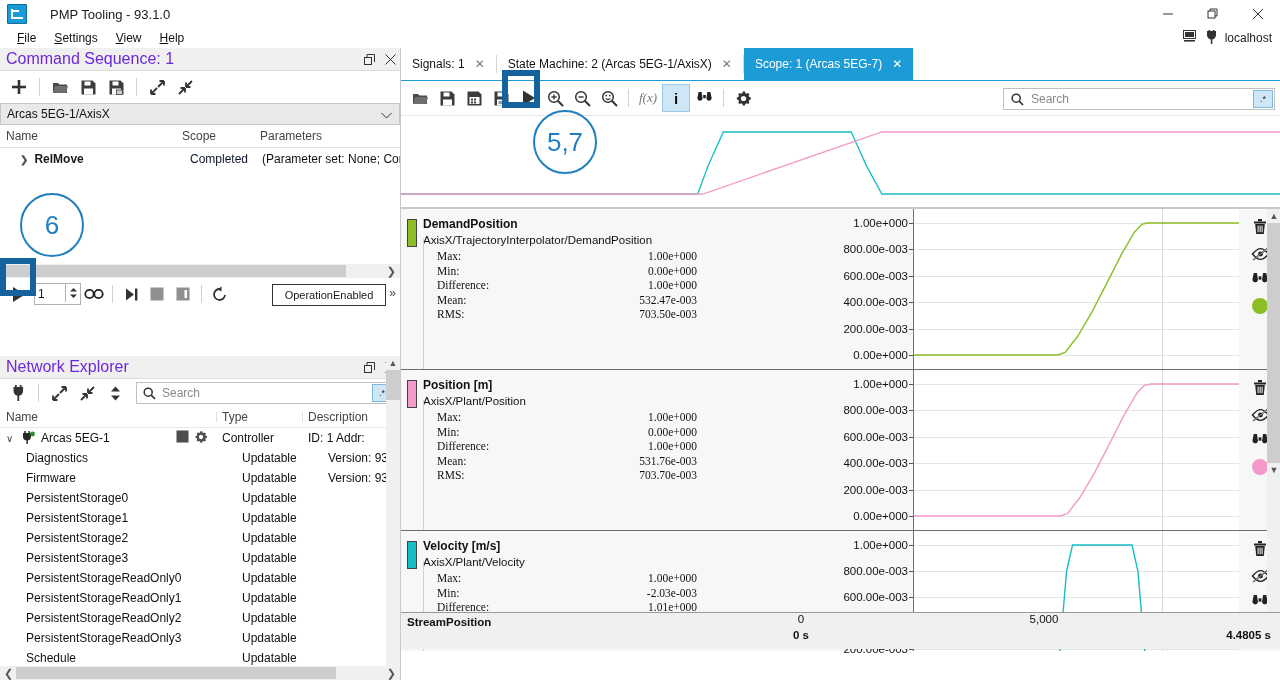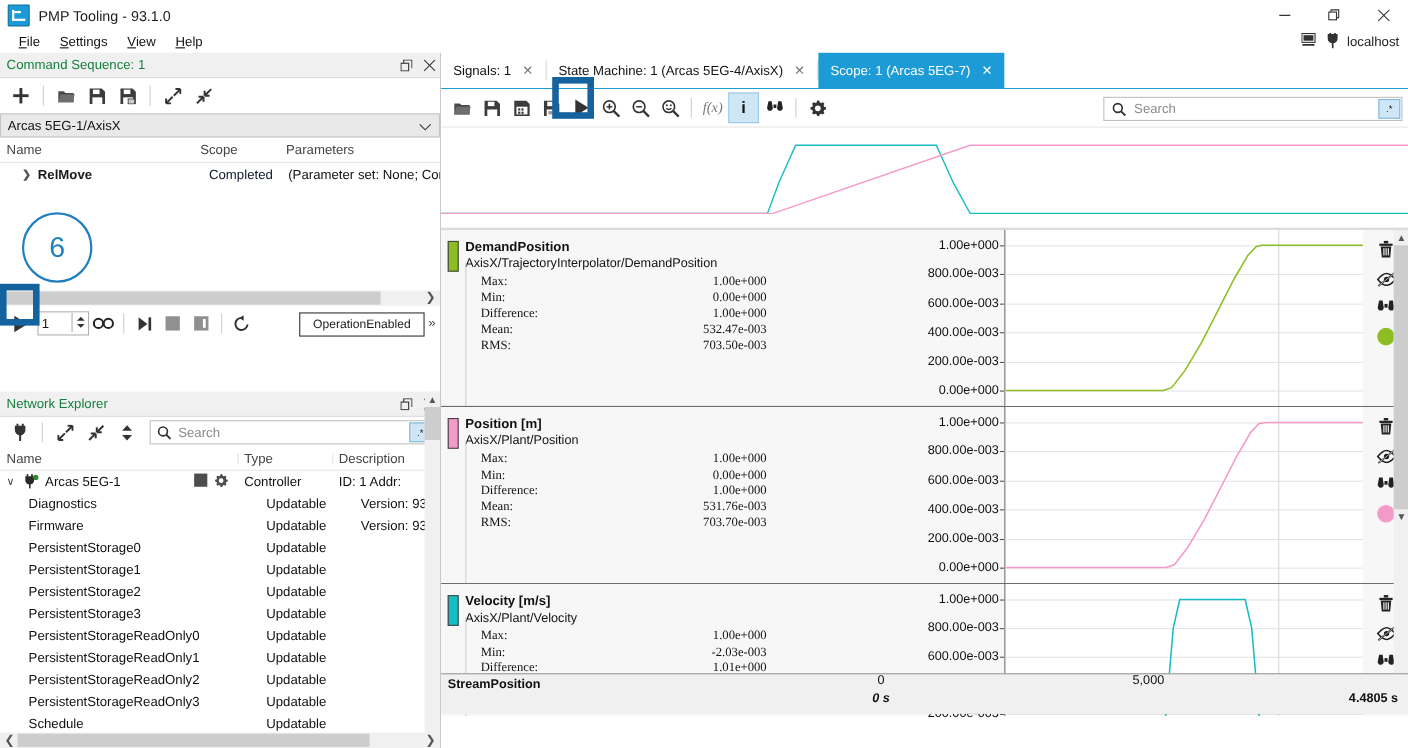--- a/index.html
+++ b/index.html
@@ -12,39 +12,39 @@
   .app{position:relative;width:1280px;height:680px;}
 
   
   .titlebar{height:28px;background:#ffffff;display:flex;align-items:center;position:relative;}
   .app-icon{width:18px;height:18px;margin-left:7px;margin-right:8px;background:#1a9ad7;
             border:1px solid #0d6e9c;border-radius:1px;position:relative;flex:none;}
   .app-icon::before{content:"";position:absolute;left:3px;top:4px;width:10px;height:8px;
             border-left:2px solid #fff;border-bottom:2px solid #fff;}
   .app-icon::after{content:"";position:absolute;left:5px;top:5px;width:6px;height:4px;
             border-top:2px solid #fff;}
-  .title-text{font-size:13px;color:#202020;}
+  .title-text{font-size:13px;color:#202020;margin-left:15px;}
   .win-btns{position:absolute;right:0;top:0;height:28px;display:flex;}
   .win-btn{width:45px;height:28px;display:flex;align-items:center;justify-content:center;color:#333;}
   .win-btn svg{display:block;}
 
   
   .menubar{height:20px;display:flex;align-items:center;background:#fff;padding-left:8px;position:relative;}
   .menu-item{padding:2px 9px;font-size:12px;color:#111;}
   .menu-item u{text-decoration:underline;}
   .conn-area{position:absolute;right:8px;top:0;height:20px;display:flex;align-items:center;gap:7px;font-size:12px;color:#222;}
 
   
   .body-row{display:flex;height:632px;}
   .left-col{width:400px;height:632px;background:#ffffff;border-right:1px solid #c8c8c8;position:relative;}
   .right-col{width:880px;height:632px;background:#ffffff;position:relative;}
 
   
   .dock-header{height:22px;background:#f0f0f0;border-bottom:1px solid #dcdcdc;
-      display:flex;align-items:center;padding-left:6px;font-size:12px;color:#15803d;position:relative;}
+      display:flex;align-items:center;padding-left:6px;font-size:16px;color:#6d28d9;position:relative;}
   .dock-btns{position:absolute;right:4px;top:0;height:22px;display:flex;align-items:center;gap:10px;}
   .dock-btns span{color:#333;display:flex;align-items:center;}
 
   .tb{height:32px;display:flex;align-items:center;padding-left:6px;background:#fff;gap:2px;}
   .tbtn{width:26px;height:26px;display:flex;align-items:center;justify-content:center;color:#333;}
   .tsep{width:1px;height:18px;background:#d0d0d0;margin:0 5px;}
 
   .combo{height:20px;margin:0 0 0 0;border:1px solid #c6c6c6;background:#e9e9e9;
       display:flex;align-items:center;padding:0 6px;font-size:12px;color:#111;position:relative;}
   .combo .chev{position:absolute;right:7px;top:4px;color:#333;}
@@ -137,21 +137,21 @@
   .gl{position:absolute;left:0;right:0;height:1px;background:#e4e4e4;}
   .vl{position:absolute;top:0;bottom:0;width:1px;background:#d8d8d8;}
   .icons{width:42px;display:flex;flex-direction:column;align-items:center;padding-top:8px;gap:9px;background:#f7f7f7;}
   .ic{color:#222;display:flex;align-items:center;justify-content:center;height:18px;}
   .dot{width:16px;height:16px;border-radius:50%;}
 
   
   .xaxis{position:absolute;left:0;right:0;bottom:0;height:36px;background:#f0f0f0;border-top:1px solid #9a9a9a;}
   .streamlbl{position:absolute;left:6px;top:3px;font-size:11.5px;font-weight:bold;color:#111;}
   .xtick{position:absolute;top:0;font-size:11.5px;color:#111;transform:translateX(-50%);}
-  .xtime{position:absolute;top:16px;font-size:11.5px;font-weight:bold;color:#111;transform:translateX(-50%);font-style:italic;}
+  .xtime{position:absolute;top:16px;font-size:11.5px;font-weight:bold;color:#111;transform:translateX(-50%);}
   .xend{position:absolute;right:10px;top:16px;font-size:11.5px;font-weight:bold;color:#111;}
 
   
   .ann-circle{position:absolute;border:2px solid #1f7fbf;border-radius:50%;
       display:flex;align-items:center;justify-content:center;color:#1f7fbf;
       font-size:26px;font-family:"Liberation Sans",sans-serif;background:transparent;}
   .ann-box{position:absolute;border:6px solid #14639e;box-sizing:border-box;}
 
   .rt-scroll{position:absolute;right:0;top:0;width:14px;bottom:36px;background:#f0f0f0;}
 </style>
@@ -550,21 +550,21 @@
 
     <div class="right-col">
 
       <div class="tabbar">
         <div class="tab">
           <span>Signals: 1</span>
           <span class="x">✕</span>
         </div>
         <div class="tabdiv"></div>
         <div class="tab">
-          <span>State Machine: 1 (Arcas 5EG-4/AxisX)</span>
+          <span>State Machine: 2 (Arcas 5EG-1/AxisX)</span>
           <span class="x">✕</span>
         </div>
         <div class="tabdiv"></div>
         <div class="tab active">
           <span>Scope: 1 (Arcas 5EG-7)</span>
           <span class="x">✕</span>
         </div>
       </div>
 
       <div class="scope-tb">
@@ -934,16 +934,19 @@
           <span class="xtick" style="left:643px;">5,000</span>
           <span class="xend">4.4805 s</span>
         </div>
       </div>
     </div>
   </div>
 
   <div class="ann-circle" style="left:20px;top:193px;width:60px;height:60px;">
     <span>6</span>
   </div>
+  <div class="ann-circle" style="left:533px;top:110px;width:60px;height:60px;">
+    <span>5,7</span>
+  </div>
   <div class="ann-box" style="left:0px;top:258px;width:36px;height:38px;"></div>
   <div class="ann-box" style="left:502px;top:70px;width:38px;height:38px;"></div>
 
 </div>
 
 </body></html>

